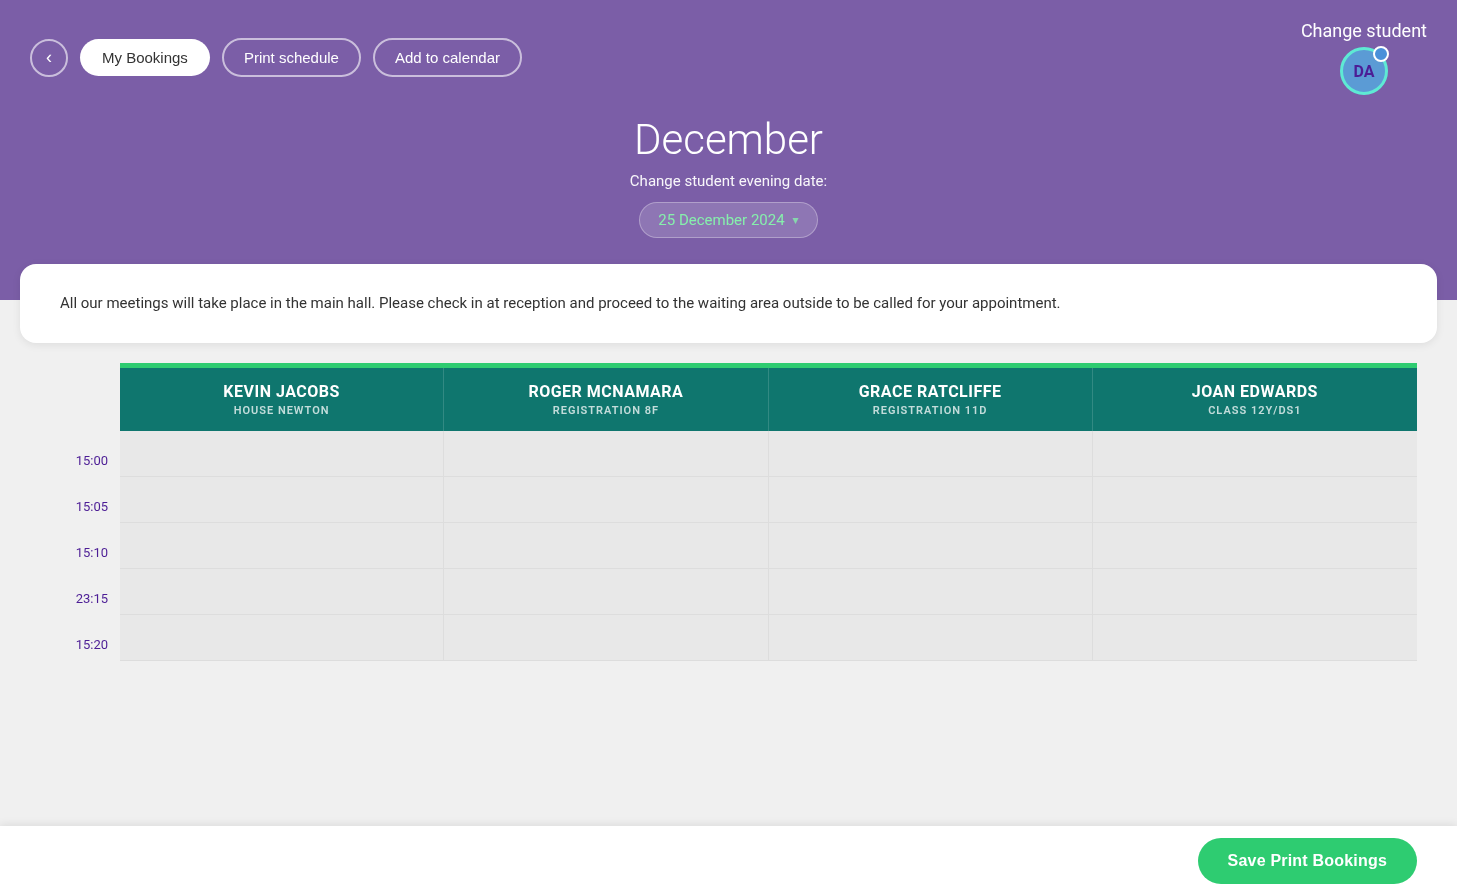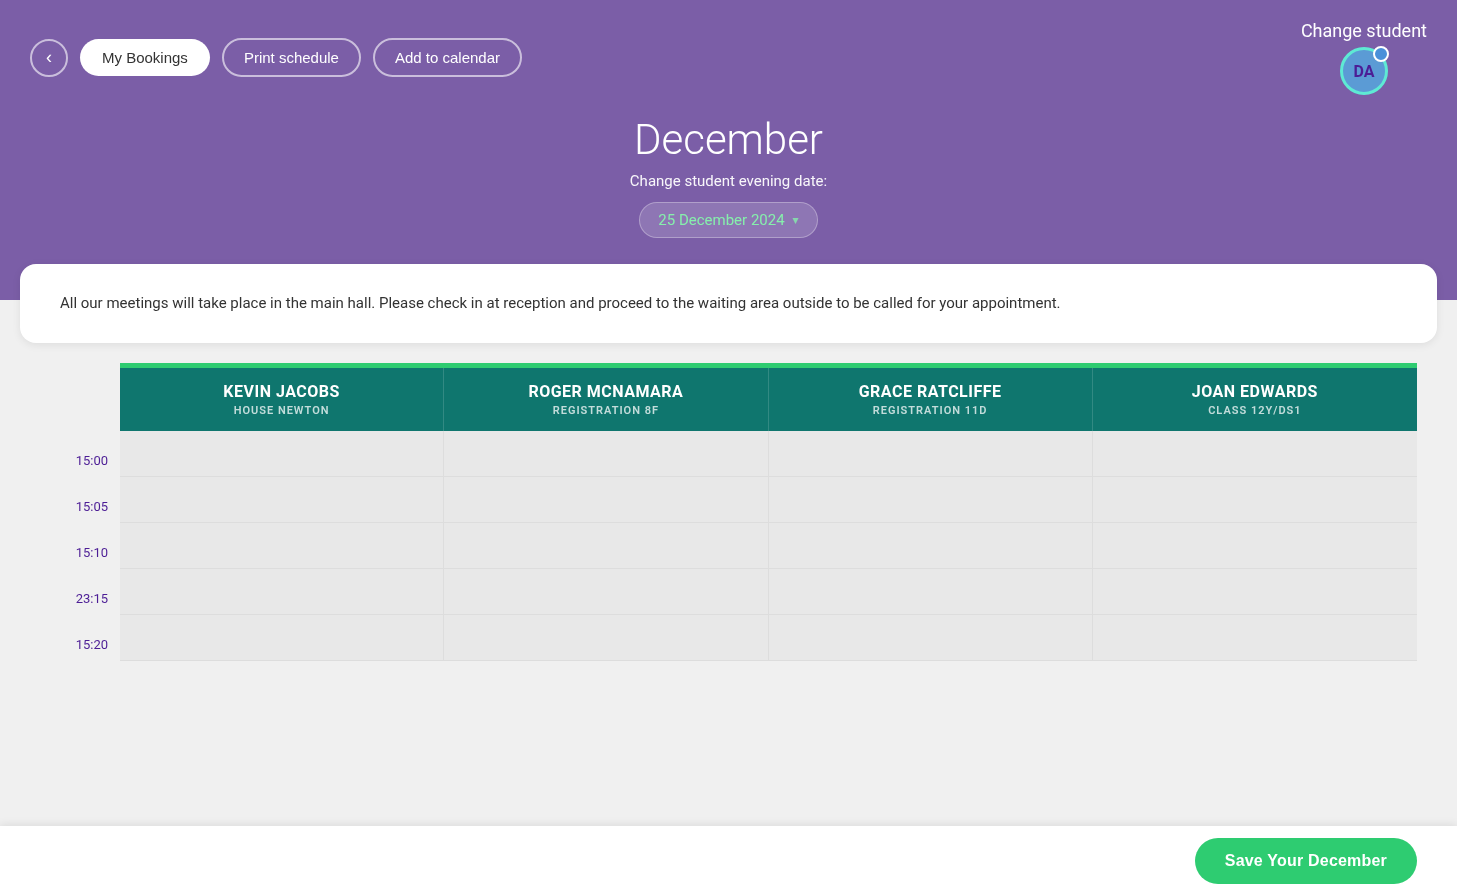--- a/index.html
+++ b/index.html
@@ -350,14 +350,14 @@
         <div class="grid-cell"></div>
         <div class="grid-cell"></div>
         <div class="grid-cell"></div>
       </div>
     </div>
   </div>
 
 </div>
 
 <div class="bottom-bar">
-  <button class="save-bookings-btn">Save Your December</button>
+  <button class="save-bookings-btn">Save Print Bookings</button>
 </div>
 
 </body></html>

